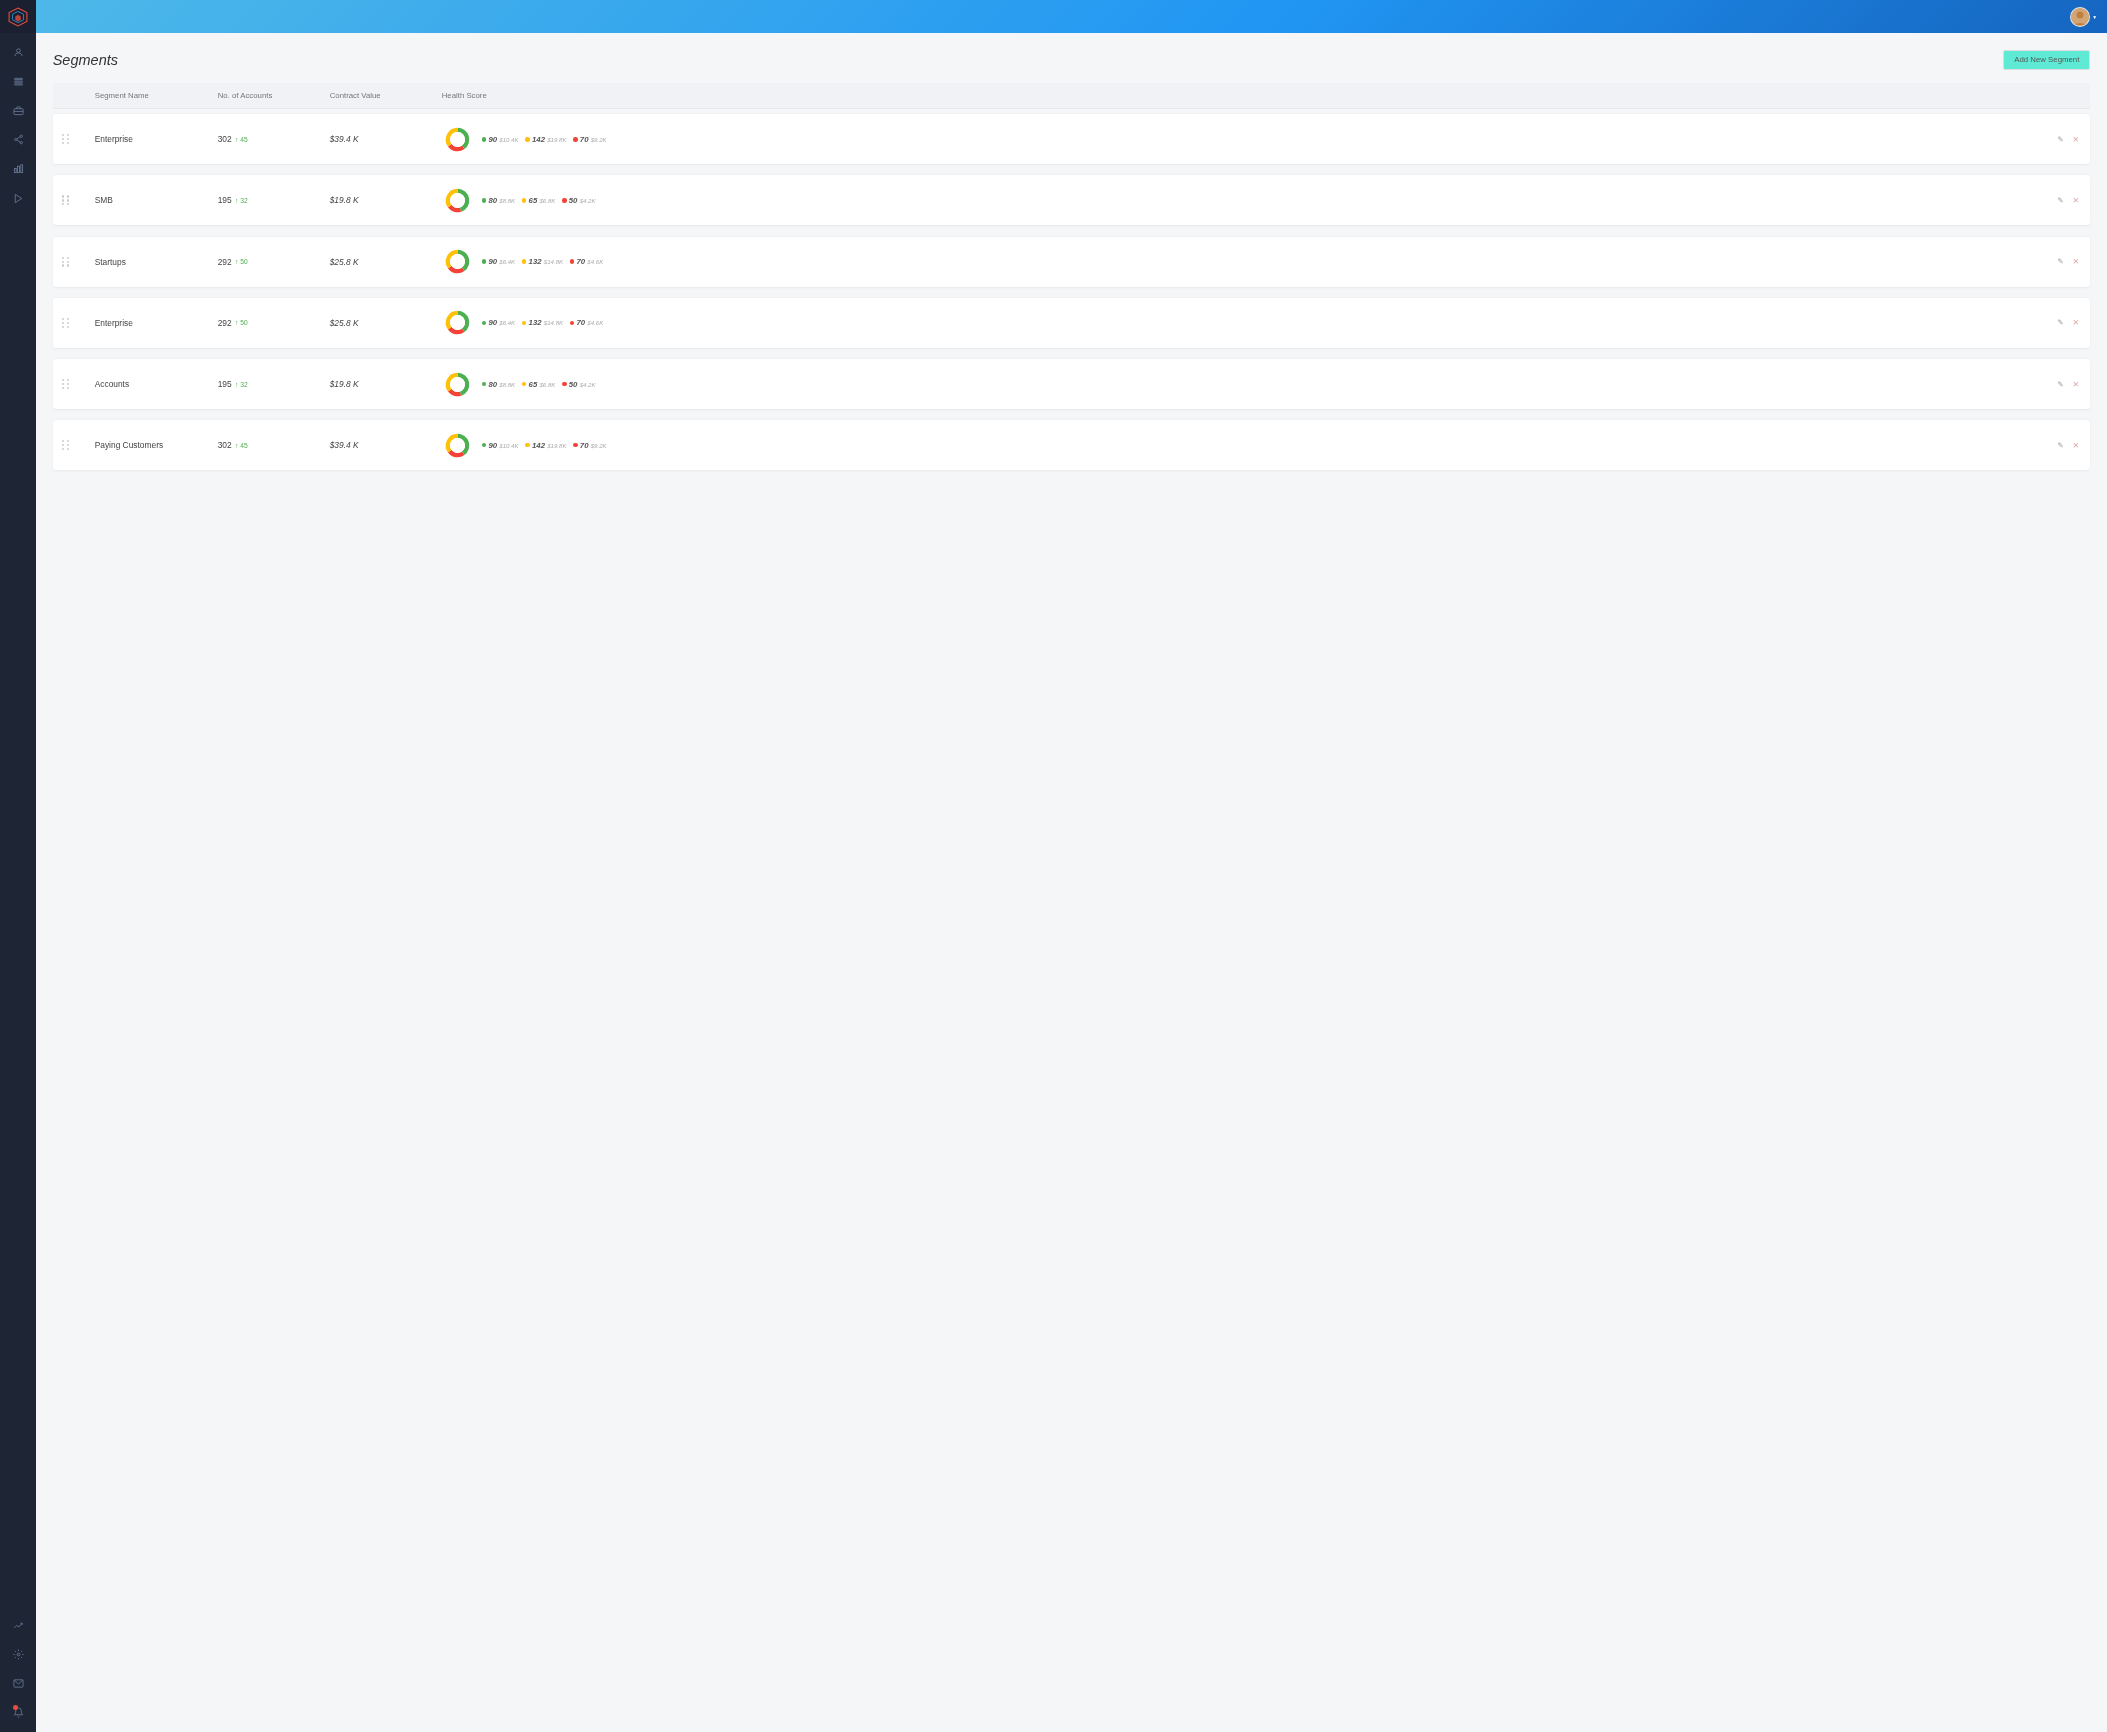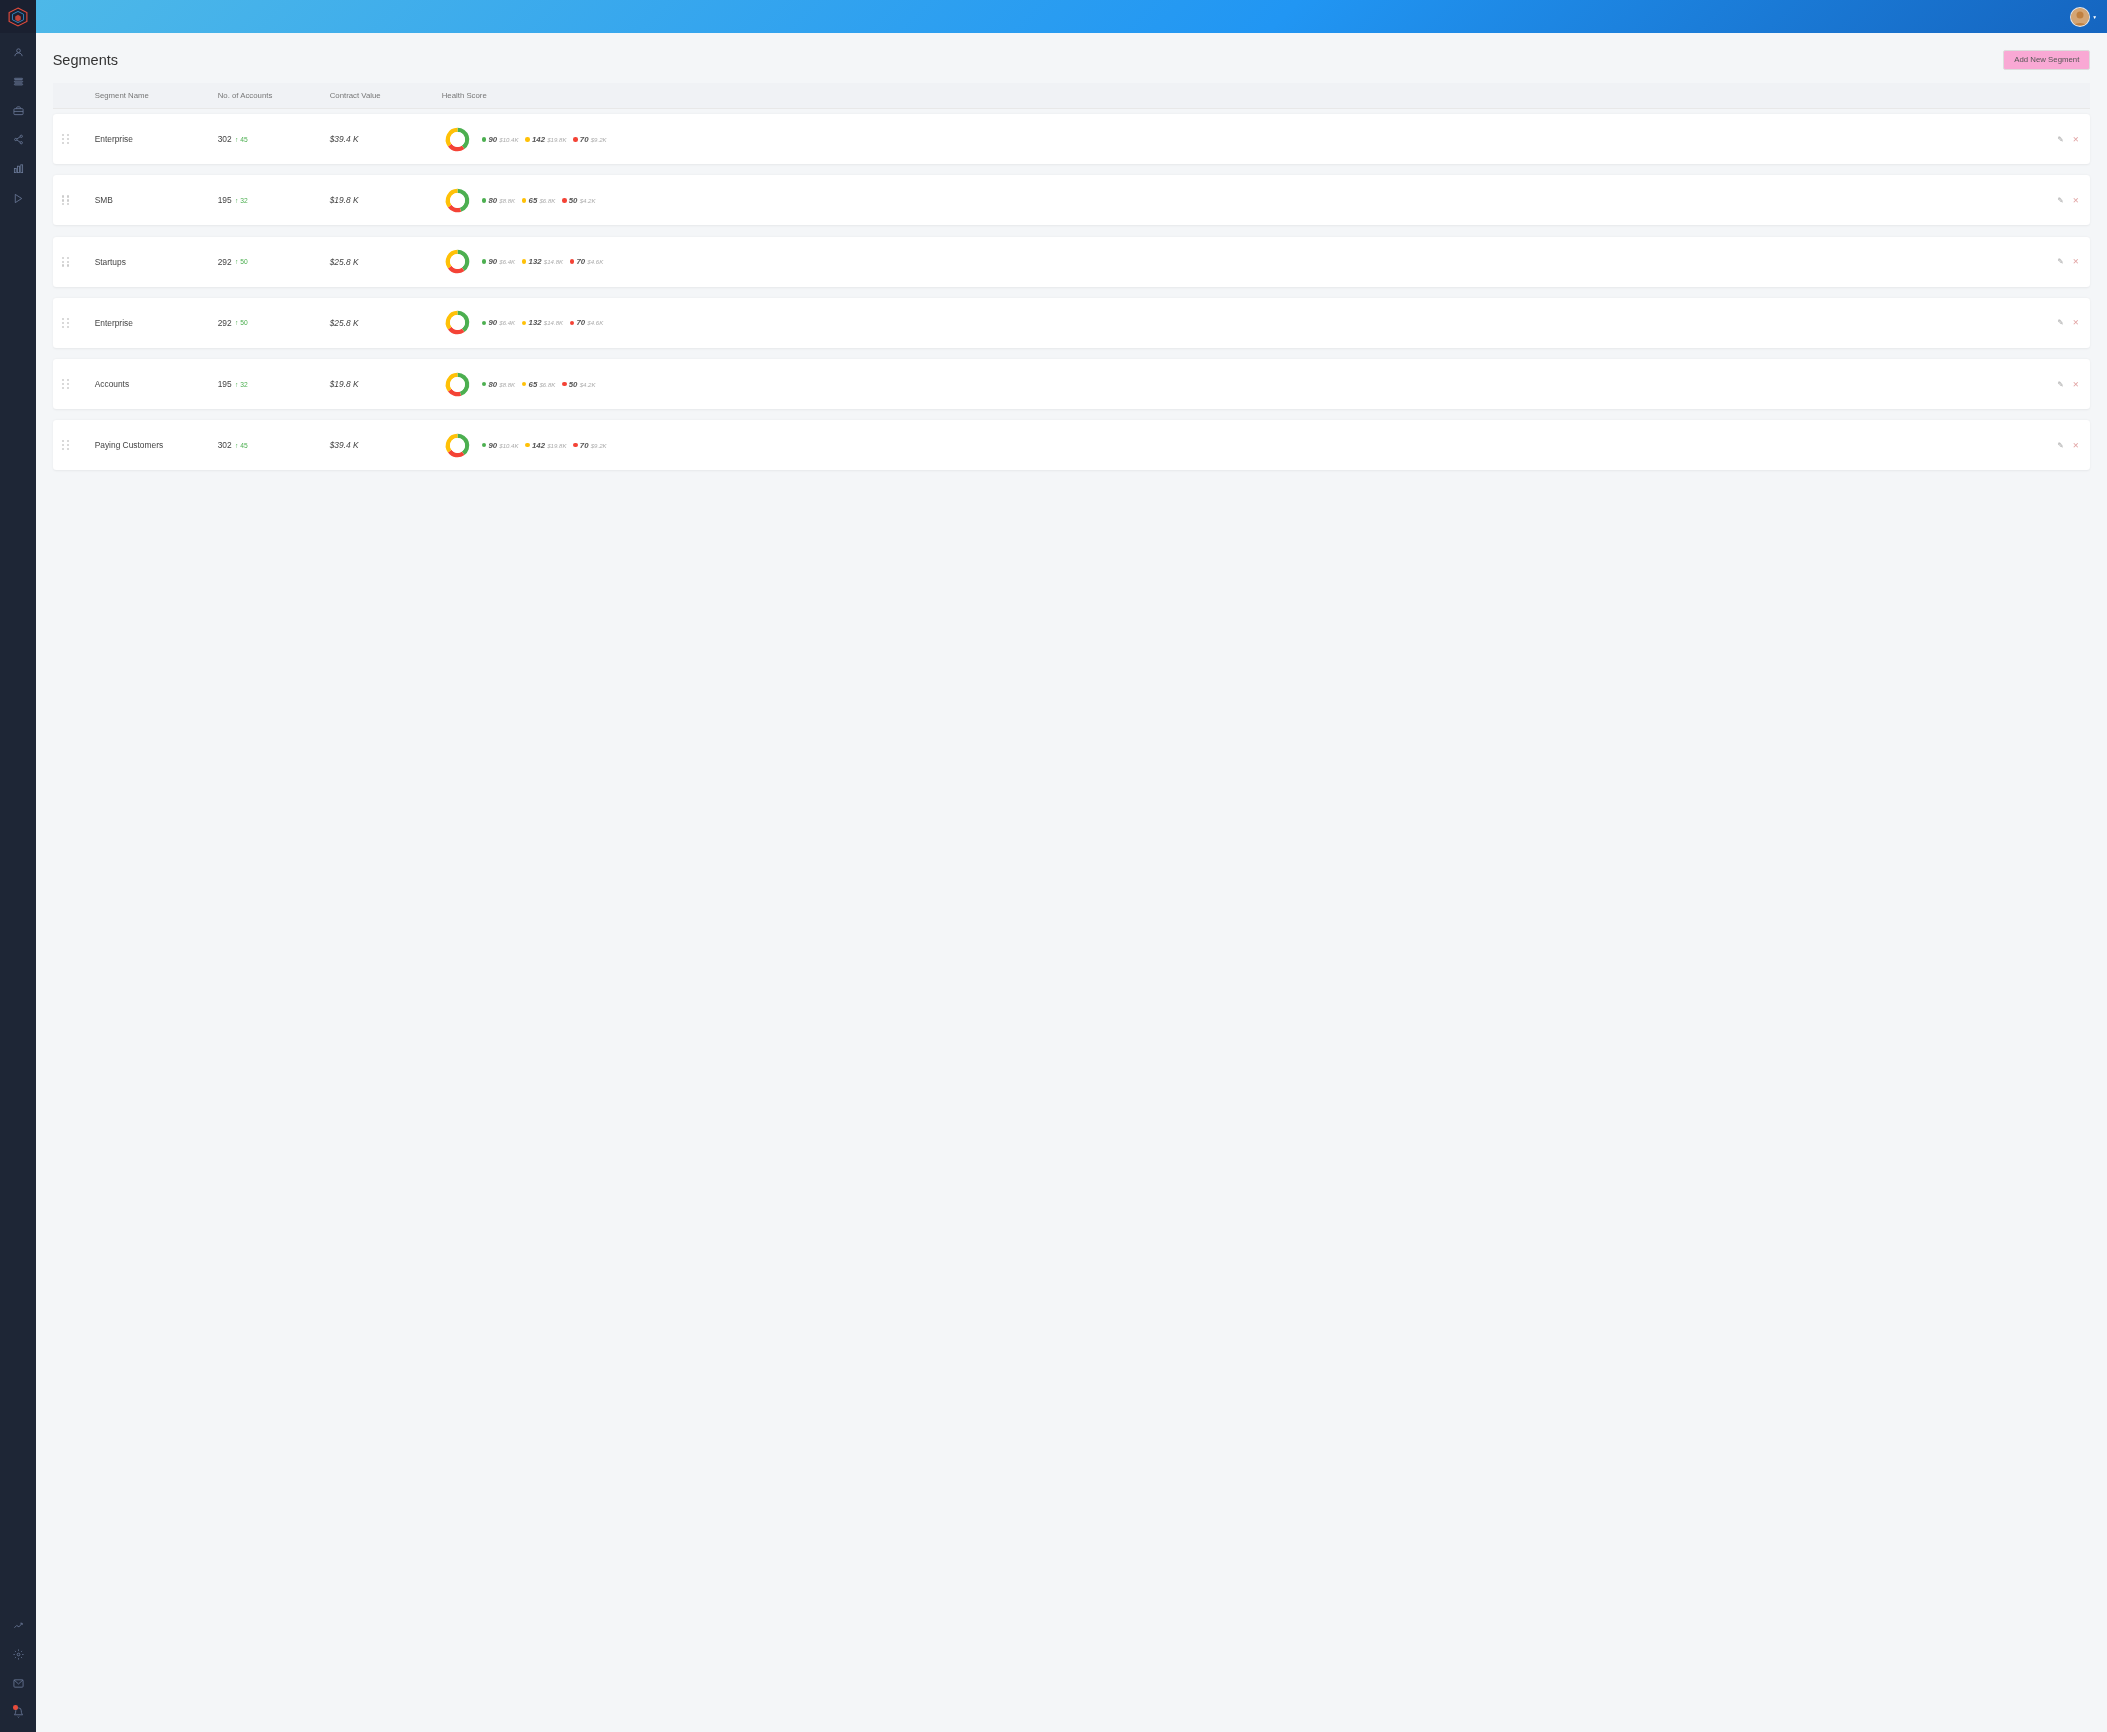--- a/index.html
+++ b/index.html
@@ -127,23 +127,24 @@
     .page-header {
       display: flex;
       align-items: center;
       justify-content: space-between;
       margin-bottom: 13.4px;
     }
     .page-title {
       font-size: 14.5px;
       font-weight: 400;
       color: #333;
+      font-style: italic;
     }
     .add-new-btn {
-      background: #f9a8d4;
+      background: #5eead4;
       border: 0.6px solid #ddd;
       border-radius: 2.2px;
       padding: 4.5px 10px;
       font-size: 7.8px;
       color: #555;
       cursor: pointer;
     }
     .table-header {
       display: grid;
       grid-template-columns: 33px 123px 112px 112px 1fr;

